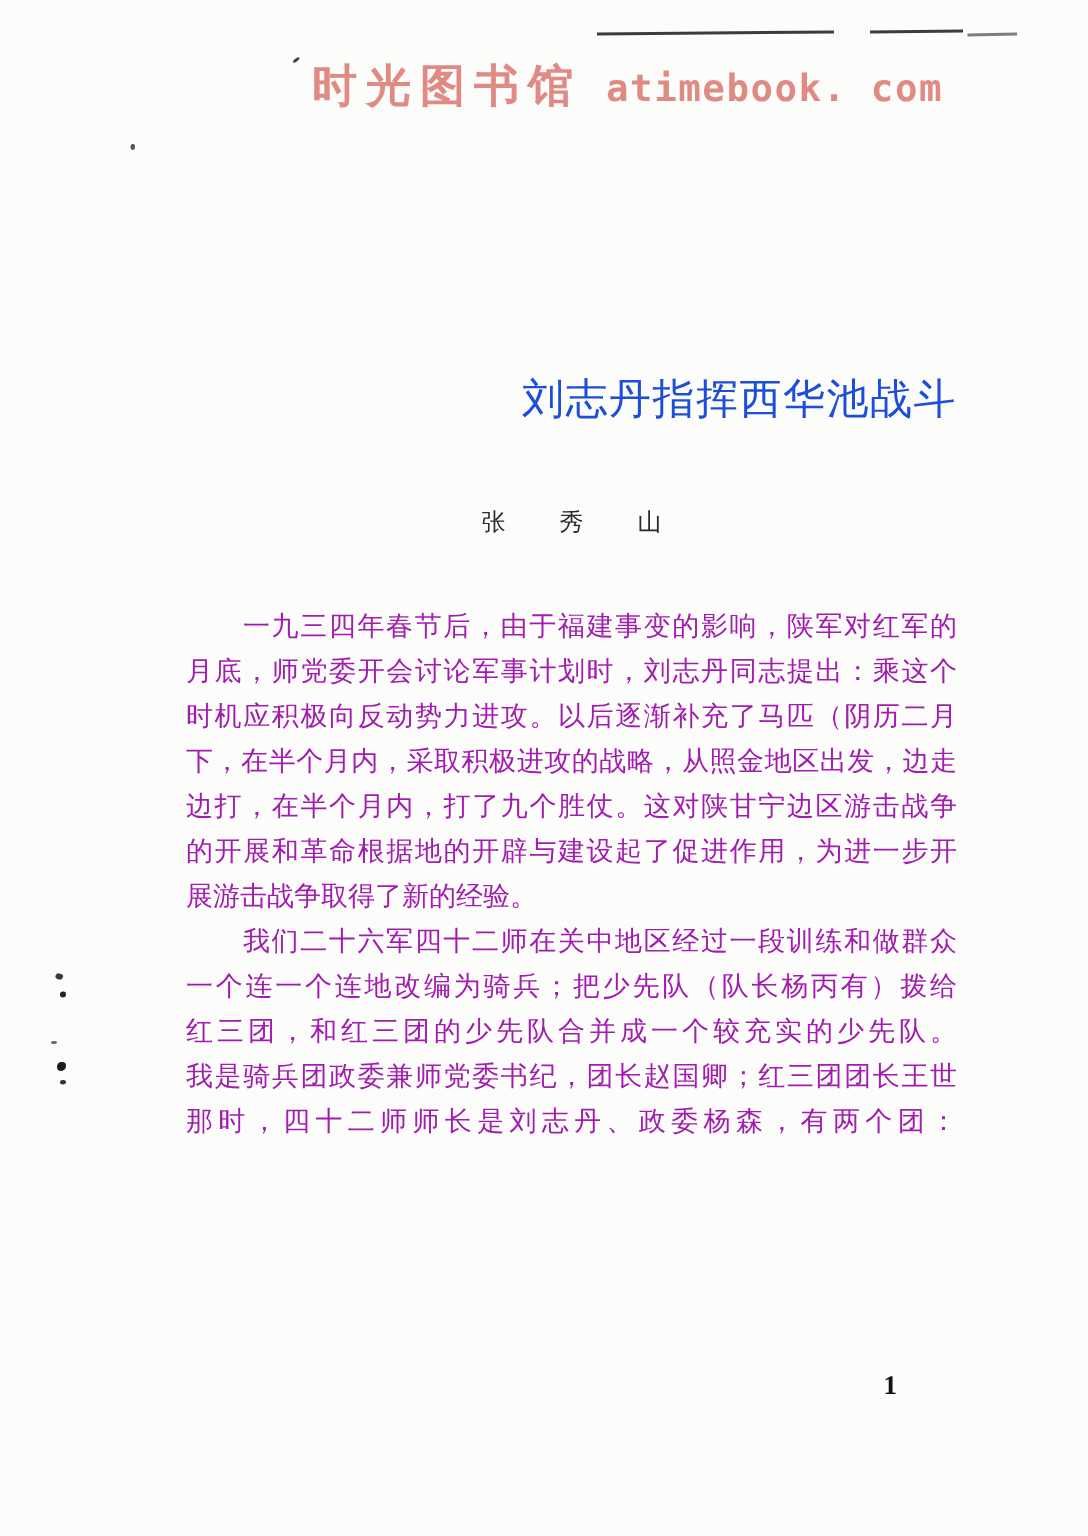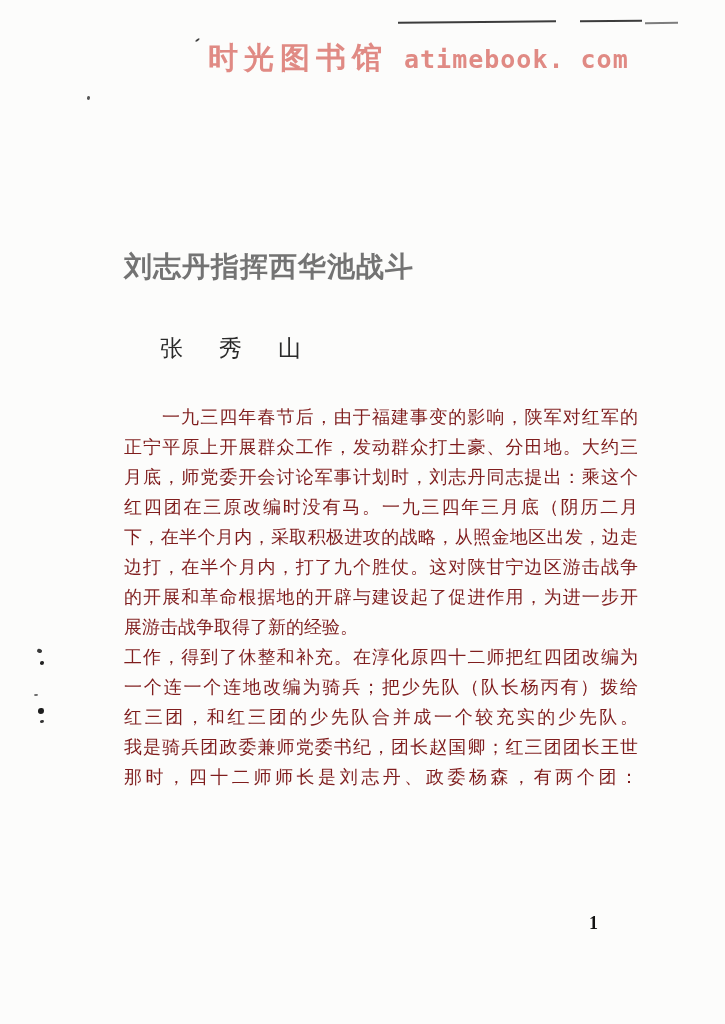--- a/index.html
+++ b/index.html
@@ -47,35 +47,35 @@
   .sp4 { left: 40px;  top: 661px; width: 4px; height: 4px; background:#222; }
   .sp5 { left: 34px;  top: 694px; width: 4px; height: 2px; background:#666; }
   .sp6 { left: 38px;  top: 708px; width: 6px; height: 6px; background:#1d1d1d; }
   .sp7 { left: 40px;  top: 720px; width: 4px; height: 3px; background:#333; }
 
   
   .content { position: absolute; left: 124px; top: 0; width: 514px; height: 1024px; }
 
   .title {
     position: absolute; top: 249px; left: 0; width: 100%;
-    text-align: left;
+    text-align: right;
     font-size: 28px; line-height: 36px;
-    font-weight: 700;
+    font-weight: 400;
     letter-spacing: 1px;
-    color: #737373;
+    color: #1d4ed8;
   }
   .author {
     position: absolute; top: 336px; left: 0; width: 100%;
-    text-align: left;
-    font-size: 23px; line-height: 26px;
+    text-align: center;
+    font-size: 16px; line-height: 26px;
     letter-spacing: 36px; text-indent: 36px;
     color: #2a2a2a;
   }
 
-  .body-text { position: absolute; top: 402px; left: 0; width: 100%; color: #7f1d1d; }
+  .body-text { position: absolute; top: 402px; left: 0; width: 100%; color: #a21caf; }
   .line {
     height: 30px; line-height: 30px;
     font-size: 18px;
     overflow: hidden;
     text-align: justify; text-align-last: justify;
     text-justify: inter-character;
   }
   .line.indent { padding-left: 38px; }
   .line.nojust { text-align: center; text-align-last: left; }
 
@@ -105,28 +105,27 @@
   <div class="speck sp4"></div>
   <div class="speck sp5"></div>
   <div class="speck sp6"></div>
   <div class="speck sp7"></div>
 
   <div class="content">
     <h1 class="title">刘志丹指挥西华池战斗</h1>
     <div class="author">张秀山</div>
     <div class="body-text">
         <div class="line indent">一九三四年春节后，由于福建事变的影响，陕军对红军的</div>
-        <div class="line">正宁平原上开展群众工作，发动群众打土豪、分田地。大约三</div>
         <div class="line">月底，师党委开会讨论军事计划时，刘志丹同志提出：乘这个</div>
-        <div class="line">红四团在三原改编时没有马。一九三四年三月底（阴历二月</div>
+        <div class="line">时机应积极向反动势力进攻。以后逐渐补充了马匹（阴历二月</div>
         <div class="line">下，在半个月内，采取积极进攻的战略，从照金地区出发，边走</div>
         <div class="line">边打，在半个月内，打了九个胜仗。这对陕甘宁边区游击战争</div>
         <div class="line">的开展和革命根据地的开辟与建设起了促进作用，为进一步开</div>
         <div class="line nojust">展游击战争取得了新的经验。</div>
-        <div class="line">工作，得到了休整和补充。在淳化原四十二师把红四团改编为</div>
+        <div class="line indent">我们二十六军四十二师在关中地区经过一段训练和做群众</div>
         <div class="line">一个连一个连地改编为骑兵；把少先队（队长杨丙有）拨给</div>
         <div class="line">红三团，和红三团的少先队合并成一个较充实的少先队。</div>
         <div class="line">我是骑兵团政委兼师党委书纪，团长赵国卿；红三团团长王世</div>
         <div class="line">那时，四十二师师长是刘志丹、政委杨森，有两个团：</div>
       </div>
     <div class="pagenum">1</div>
   </div>
 
 </div>
 

